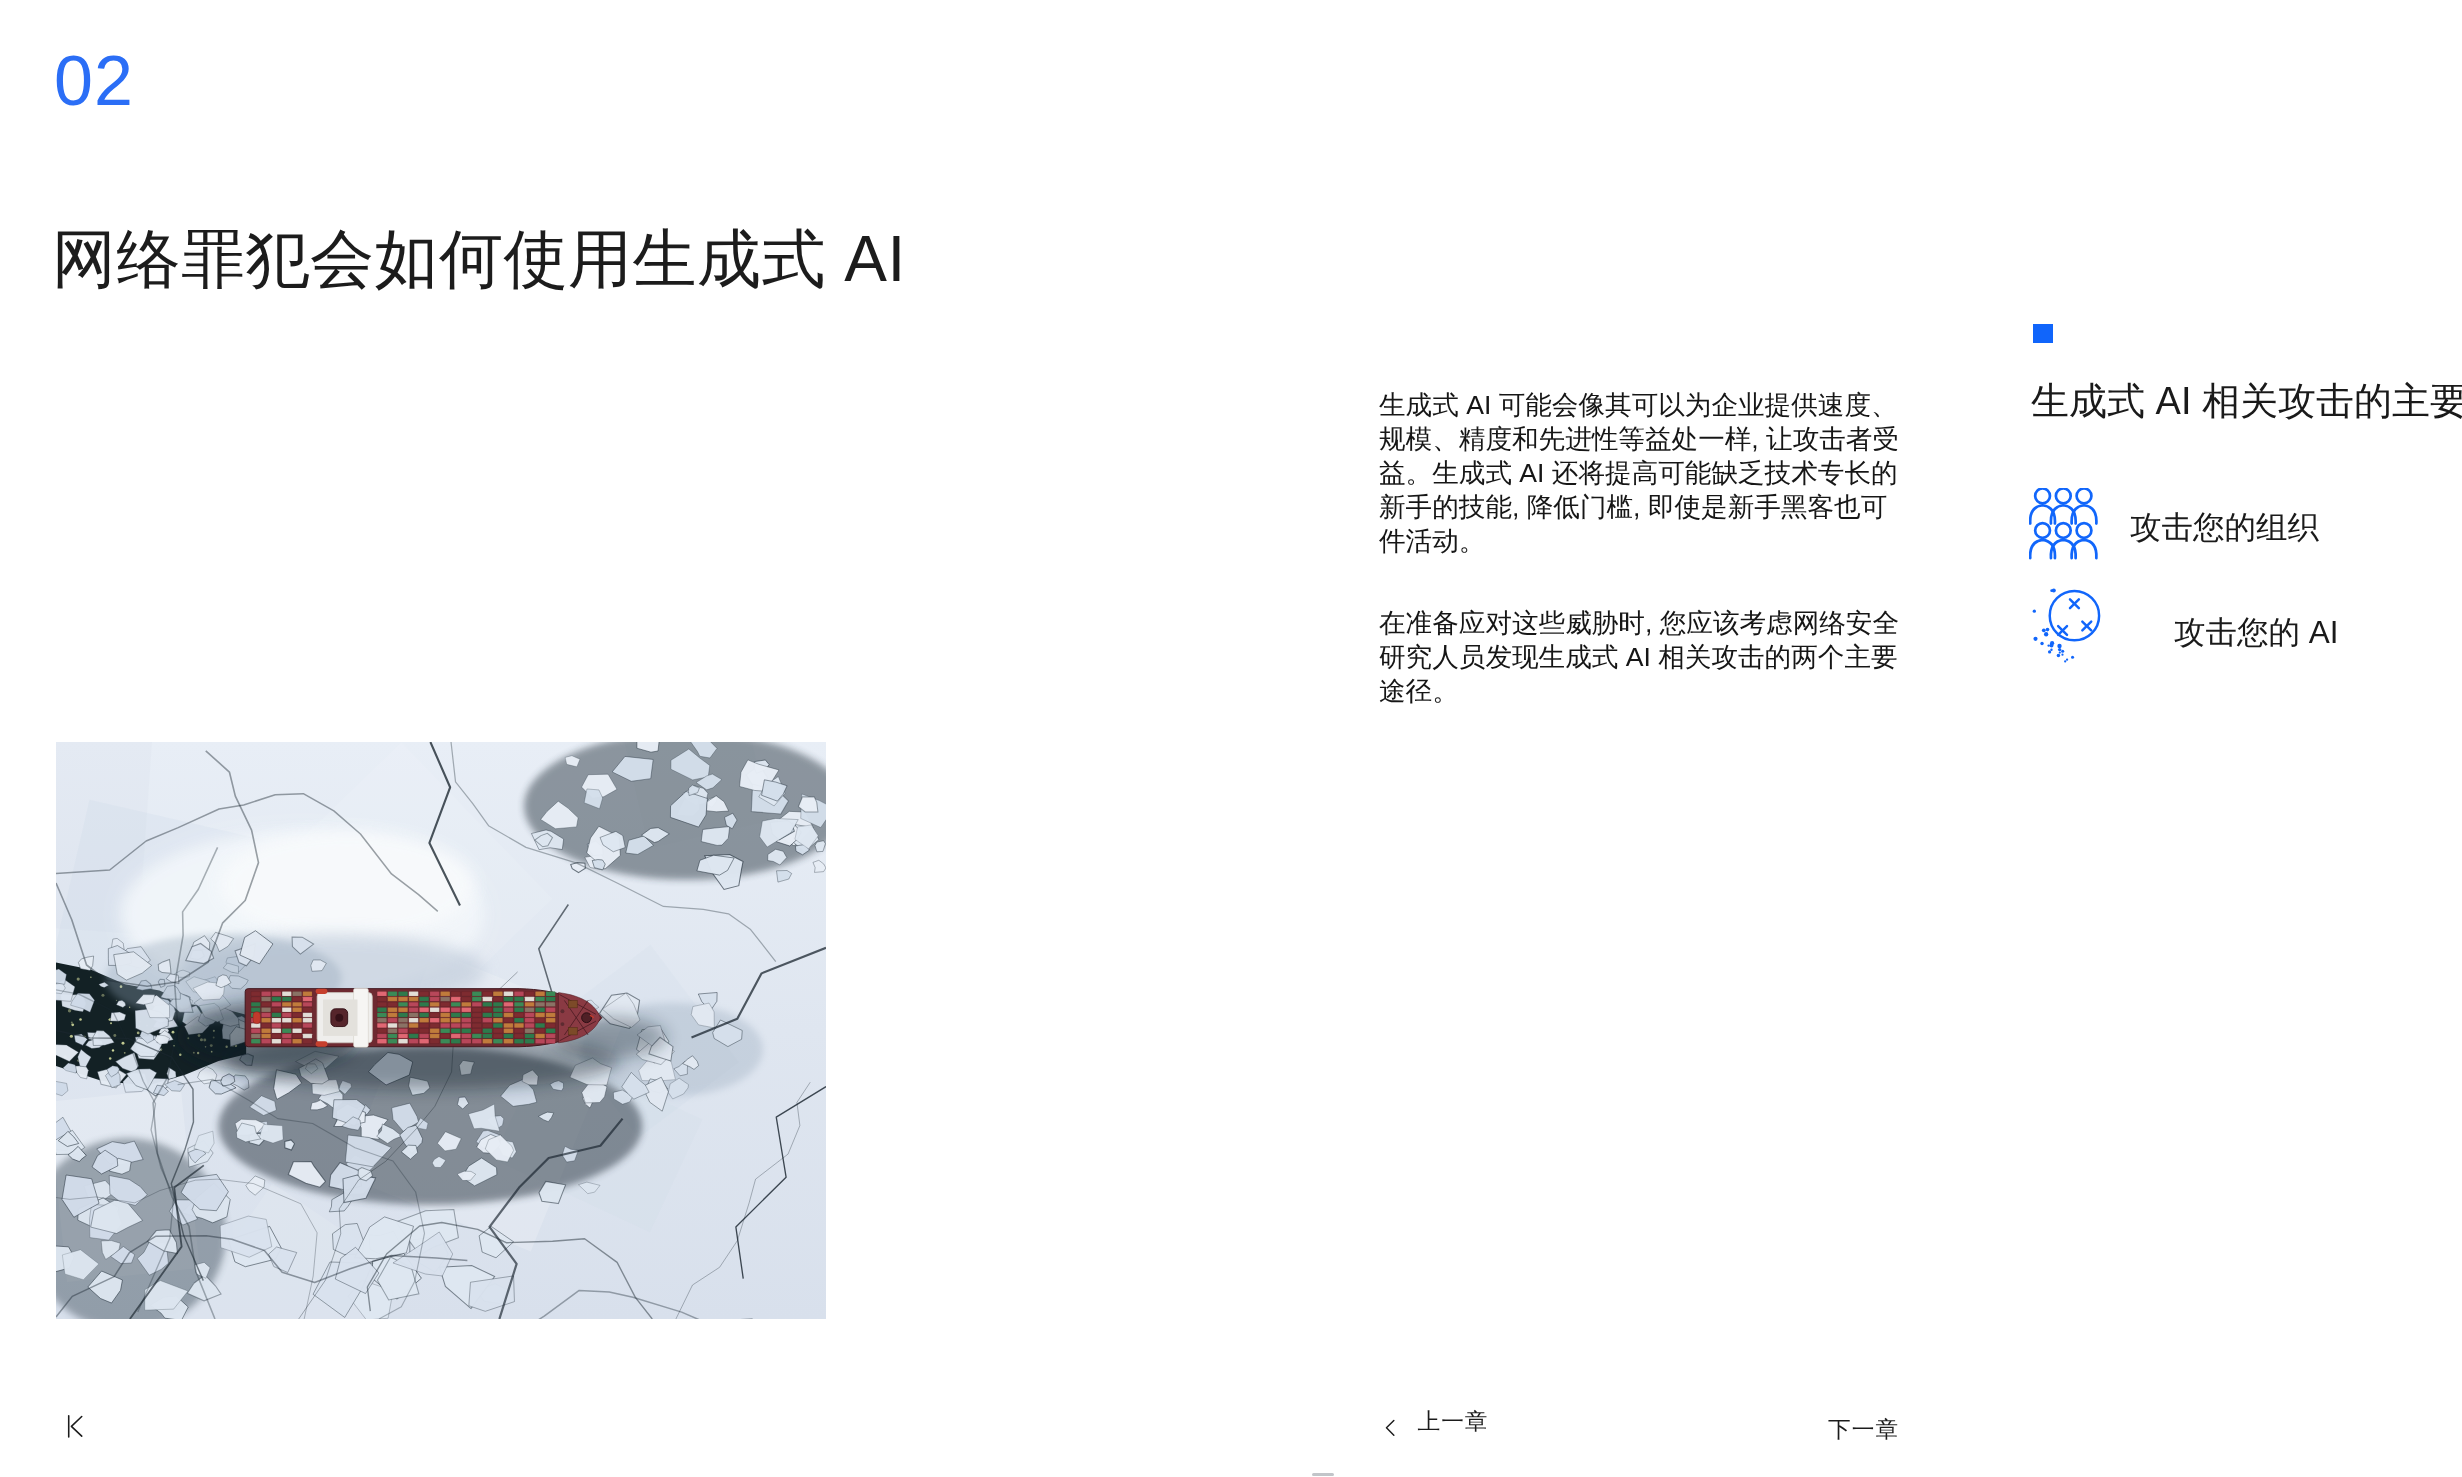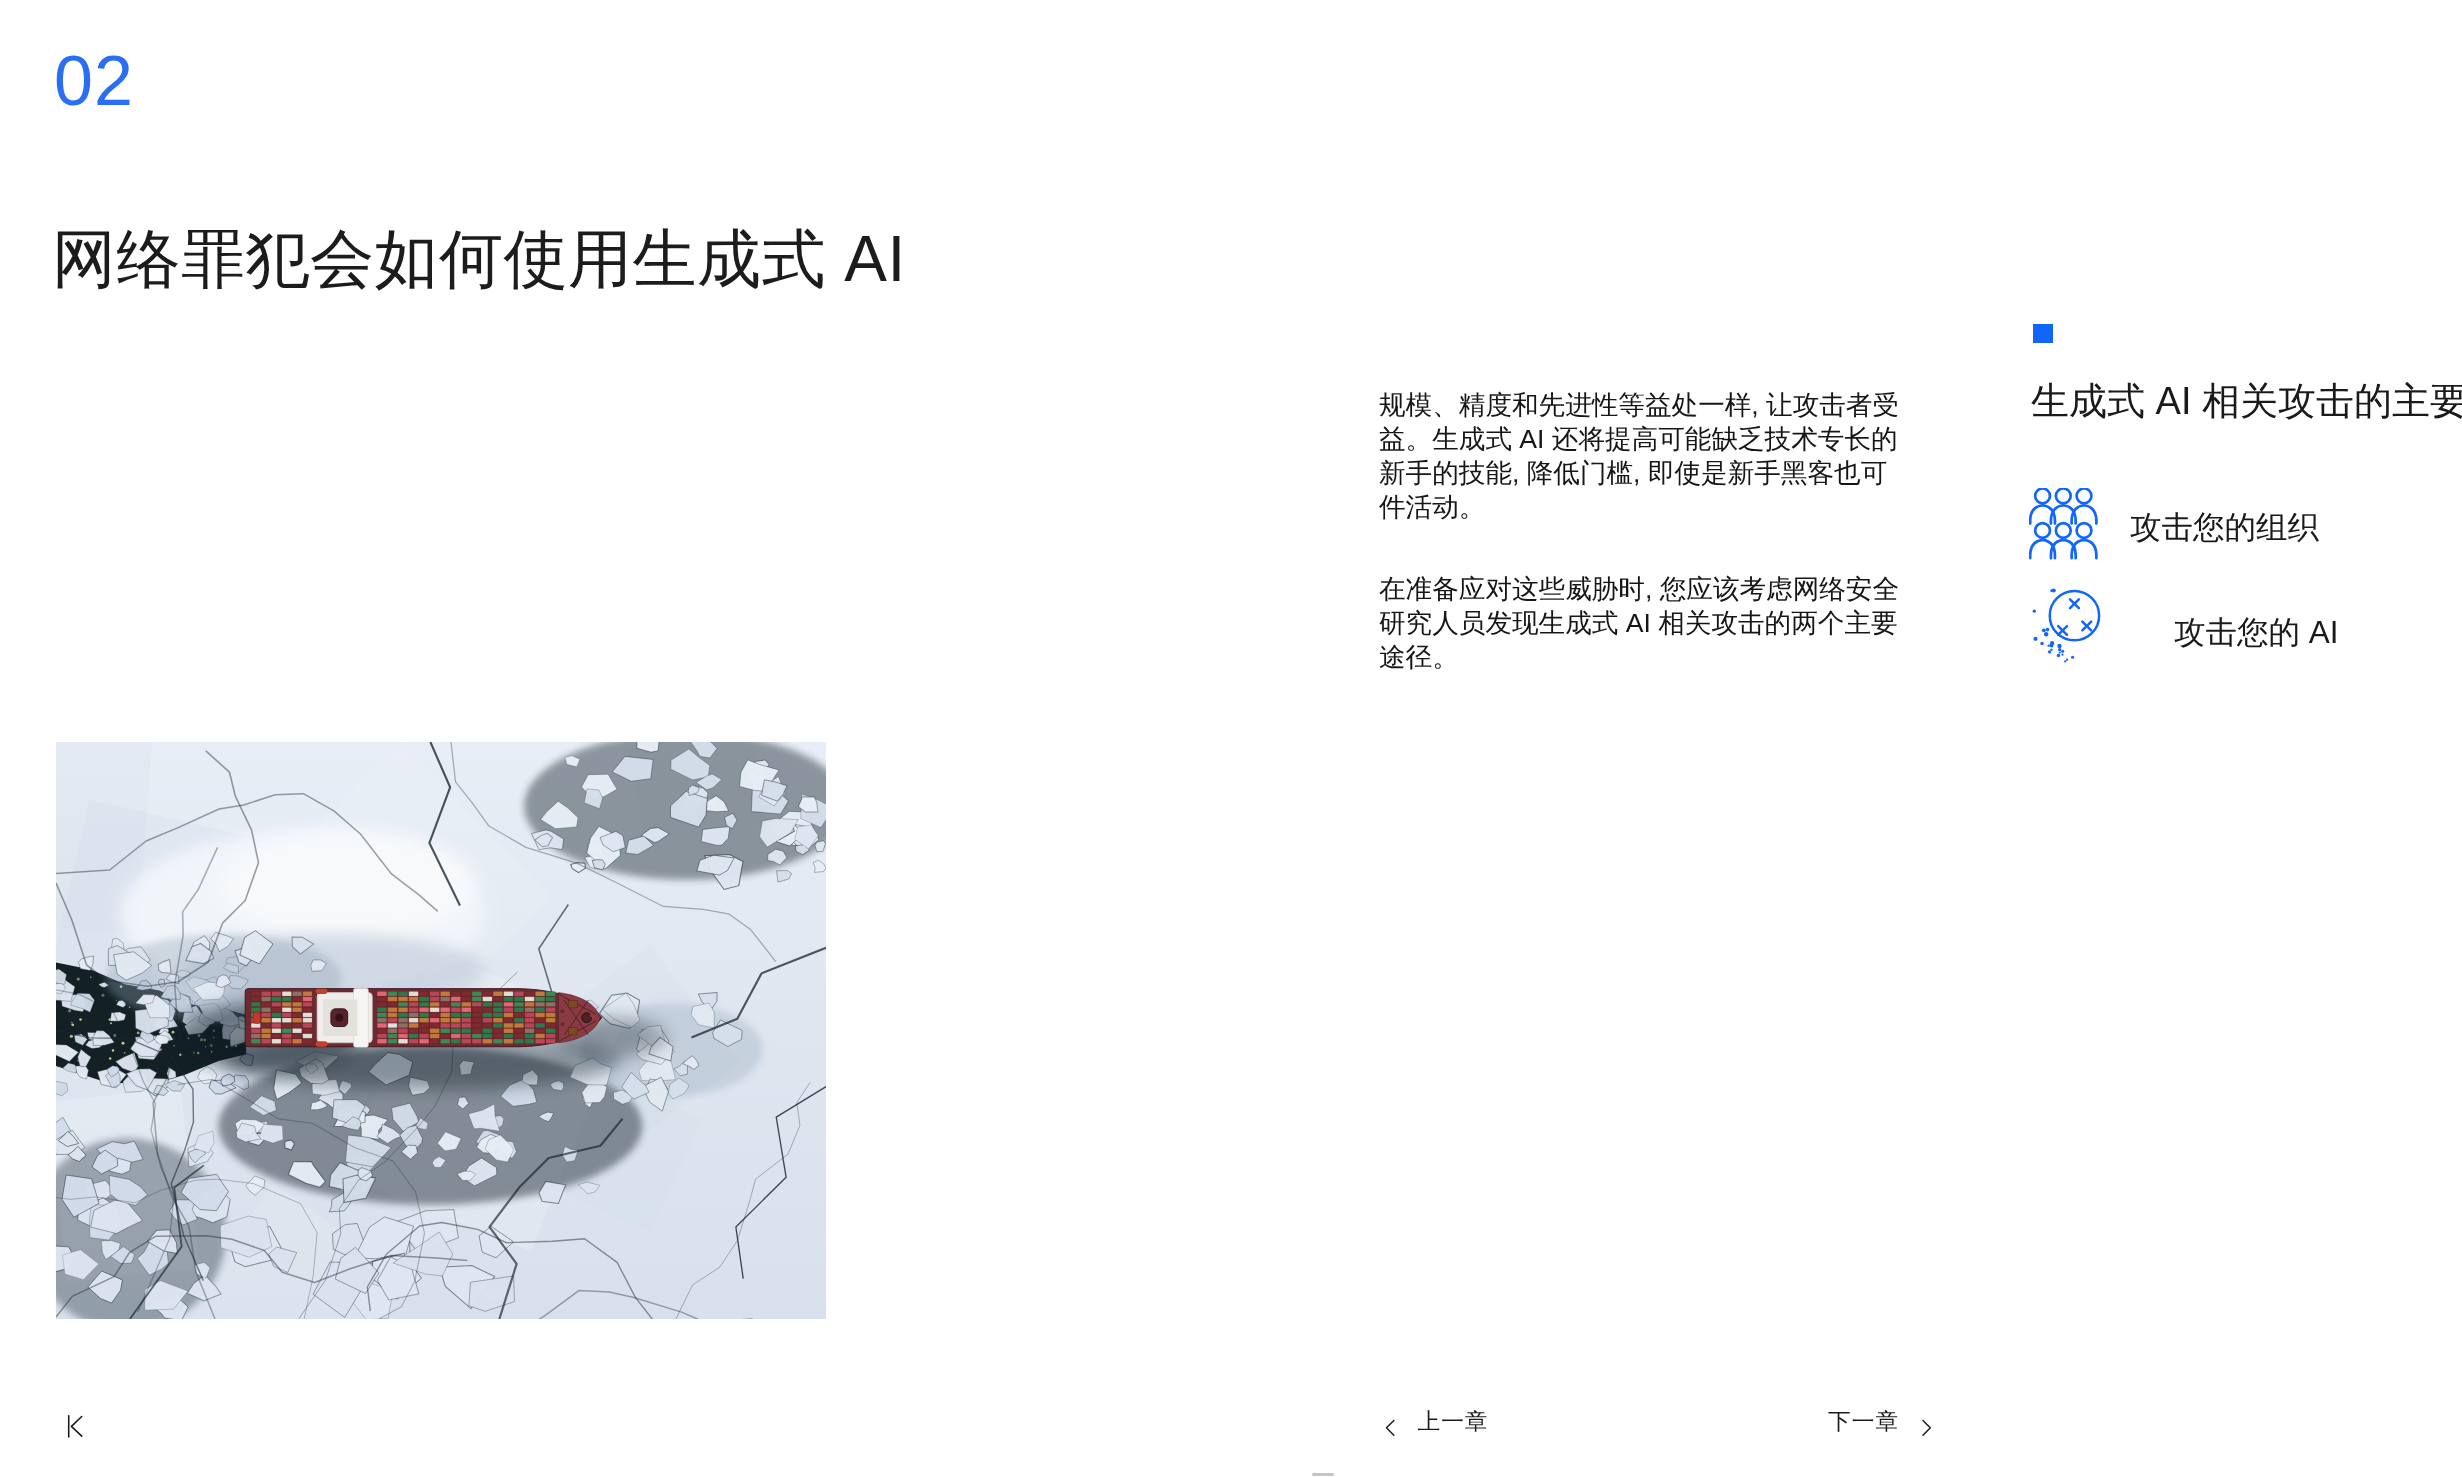--- a/index.html
+++ b/index.html
@@ -27,21 +27,21 @@
   .item1{left:2029px;top:488px;}
   .item1 .label{margin-left:27px;padding-top:5.9px;}
   .item2{left:2029px;top:588px;gap:44px;}
   .item2 .label{margin-left:22px;padding-top:11.8px;}
   .icon-people,.icon-ai{display:block;}
 
   .navbtn{background:none;border:none;padding:0;margin:12px;cursor:pointer;
           display:flex;align-items:flex-end;font-family:inherit;}
   .footer-first{position:absolute;left:55px;top:1403px;}
   .footer-prev{position:absolute;left:1372px;top:1402px;height:22.7px;}
-  .footer-next{position:absolute;left:1816px;top:1402px;height:22.7px;}
+  .footer-next{position:absolute;left:1816px;top:1402px;height:22.7px;flex-direction:column;}
   .footer-label{font-size:22.7px;color:#1b1b1b;letter-spacing:1px;}
   .footer-prev .footer-label{margin-left:20.7px;}
   .footer-next .footer-label{margin-right:20.7px;}
   .bottom-dash{position:absolute;left:1312px;top:1473px;width:21.7px;height:3.4px;border-radius:2px;
      background:#8f959c;opacity:.55;}
 </style>
 </head>
 <body>
 
 <div class="page">
@@ -712,20 +712,21 @@
         <line x1="704" y1="60" x2="712" y2="65" stroke="#c03a2c" stroke-width="3"></line>
         <circle cx="648" cy="52" r="4" fill="#5d2b31"></circle>
         <circle cx="648" cy="78" r="4" fill="#5d2b31"></circle>
         <rect x="20" y="53" width="15" height="24" rx="7" fill="#c03a2c" stroke="#7e1f18" stroke-width="1"></rect>
       </g>
     </svg>
   </div>
 
   <div class="textcol">
     <div class="para">
+      <div class="ln">生成式 AI 可能会像其可以为企业提供速度、</div>
       <div class="ln">规模、精度和先进性等益处一样, 让攻击者受</div>
       <div class="ln">益。生成式 AI 还将提高可能缺乏技术专长的</div>
       <div class="ln">新手的技能, 降低门槛, 即使是新手黑客也可</div>
       <div class="ln">件活动。</div>
     </div>
     <div class="para">
       <div class="ln">在准备应对这些威胁时, 您应该考虑网络安全</div>
       <div class="ln">研究人员发现生成式 AI 相关攻击的两个主要</div>
       <div class="ln">途径。</div>
     </div>

